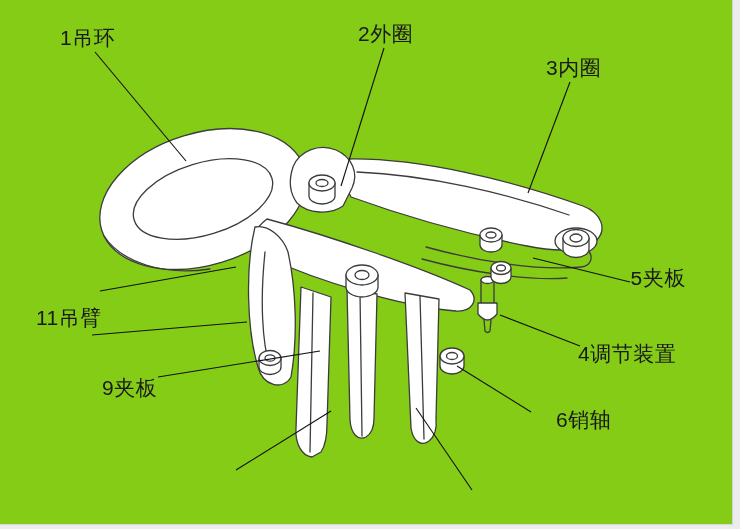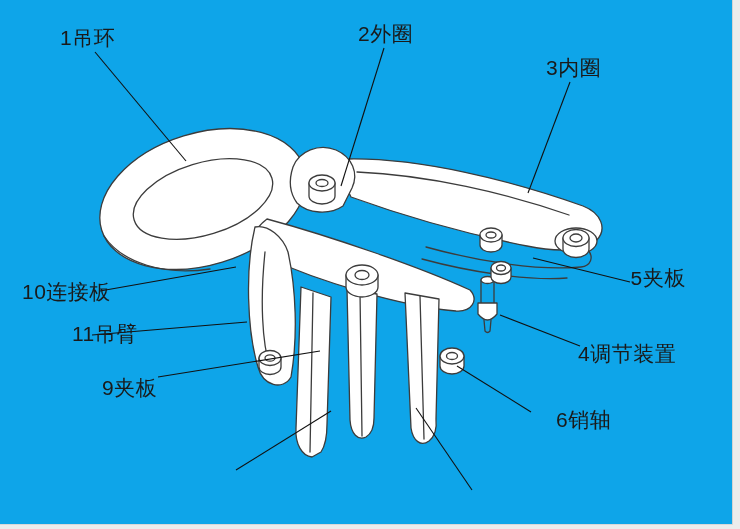--- a/index.html
+++ b/index.html
@@ -1,20 +1,20 @@
 <!DOCTYPE html>
 <html><head>
 <meta charset="utf-8">
 <style>
   html, body { margin: 0; padding: 0; background: #ffffff; }
   #screen {
     position: relative;
     width: 740px;
     height: 529px;
-    background: #0ea5e9;
+    background: #84cc16;
     overflow: hidden;
     font-family: "Liberation Sans", sans-serif;
   }
   #drawing {
     position: absolute;
     left: 0; top: 0;
     width: 740px; height: 529px;
   }
   .part-label {
     position: absolute;
@@ -27,21 +27,21 @@
   .l1  { left: 60px;  top: 26px; }
   .l2  { left: 358px; top: 22px; }
   .l3  { left: 546px; top: 56px; }
   .l4  { left: 578px; top: 342px; }
   .l5  { left: 630px; top: 268px; font-family: Liberation Mono, monospace; }
   .l6  { left: 556px; top: 408px; }
   .l7  { left: 450px; top: 488px; }
   .l8  { left: 170px; top: 468px; }
   .l9  { left: 102px; top: 364px; margin-top: 12px; }
   .l10 { left: 22px;  top: 280px; }
-  .l11 { left: 36px;  top: 322px; margin-left: 36px; }
+  .l11 { left: 36px;  top: 306px; }
   .edge-right {
     position: absolute;
     left: 732px; top: 0; width: 8px; height: 529px;
     background: #ececec; border-left: 1px solid #d2d2d2;
   }
   .edge-bottom {
     position: absolute;
     left: 0; top: 524px; width: 733px; height: 5px;
     background: #ececec; border-top: 1px solid #d8d8d8;
   }
@@ -156,18 +156,17 @@
     </g>
   </svg>
 
   <div class="part-label l1">1吊环</div>
   <div class="part-label l2">2外圈</div>
   <div class="part-label l3">3内圈</div>
   <div class="part-label l4">4调节装置</div>
   <div class="part-label l5">5夹板</div>
   <div class="part-label l6">6销轴</div>
   <div class="part-label l9">9夹板</div>
-  <div class="part-label l10">10连接板</div>
   <div class="part-label l11">11吊臂</div>
 
   <div class="edge-right"></div>
   <div class="edge-bottom"></div>
 </div>
 
 </body></html>

